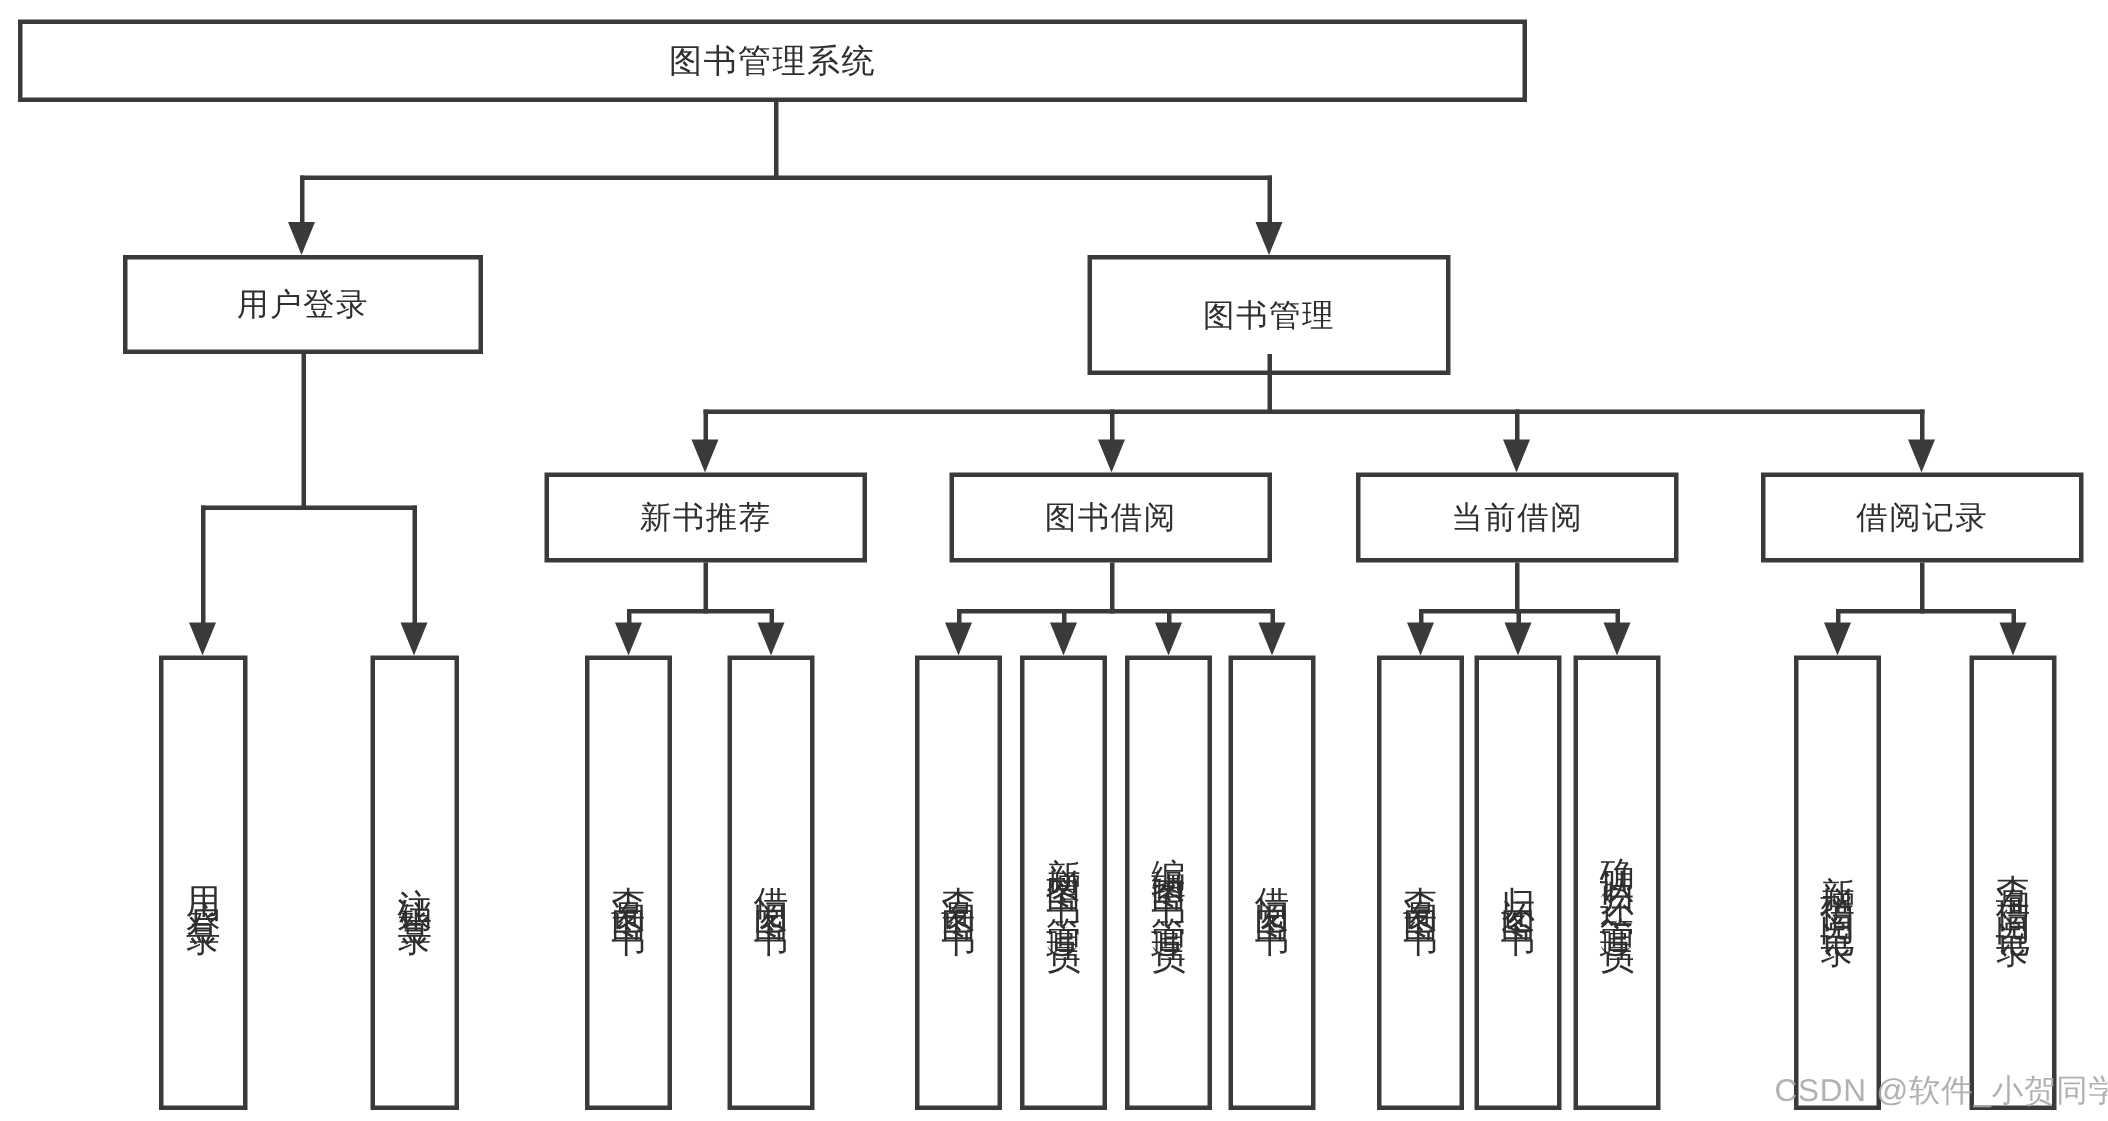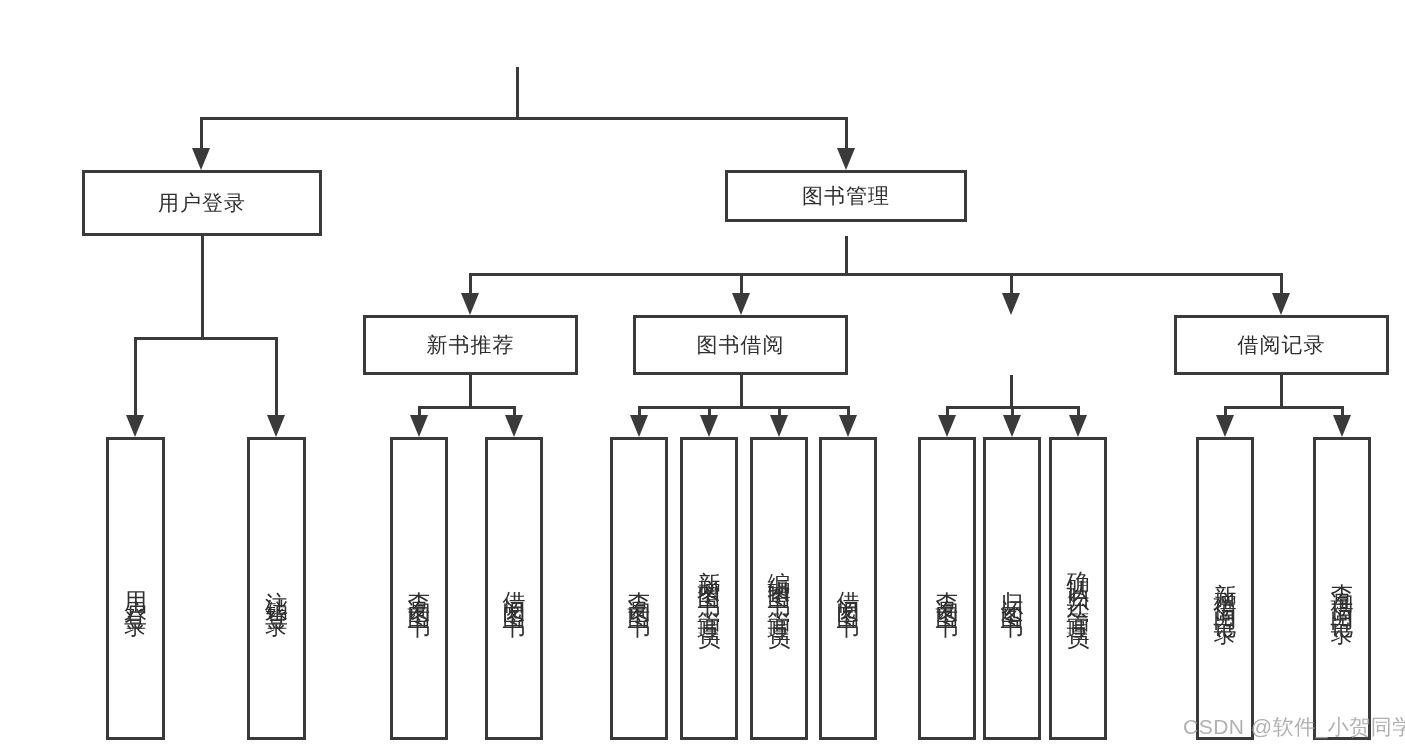--- a/index.html
+++ b/index.html
@@ -61,30 +61,31 @@
     z-index: 10;
     letter-spacing: 0.5px;
     white-space: nowrap;
   }
 </style>
 </head>
 <body>
 
 <div class="canvas">
 
+  <div class="box root-box" style="left:12px; top:13px; width:1006px; height:55px;">图书管理系统</div>
 
   <div class="vline" style="left:516px; top:67px; height:51px;"></div>
   <div class="hline" style="left:200px; top:117px; width:648px;"></div>
   <div class="vline" style="left:200px; top:117px; height:33px;"></div>
   <div class="arrow" style="left:192px; top:148px;"></div>
   <div class="vline" style="left:845px; top:117px; height:33px;"></div>
   <div class="arrow" style="left:837px; top:148px;"></div>
 
   <div class="box" style="left:82px; top:170px; width:240px; height:66px;">用户登录</div>
-  <div class="box" style="left:725px; top:170px; width:242px; height:52px;">图书管理</div>
+  <div class="box" style="left:725px; top:170px; width:242px; height:80px;">图书管理</div>
 
   <div class="vline" style="left:201px; top:236px; height:104px;"></div>
   <div class="hline" style="left:134px; top:337px; width:144px;"></div>
   <div class="vline" style="left:134px; top:337px; height:80px;"></div>
   <div class="arrow" style="left:126px; top:415px;"></div>
   <div class="vline" style="left:275px; top:337px; height:80px;"></div>
   <div class="arrow" style="left:267px; top:415px;"></div>
 
   <div class="vline" style="left:845px; top:236px; height:40px;"></div>
   <div class="hline" style="left:469px; top:273px; width:814px;"></div>
@@ -92,20 +93,21 @@
   <div class="arrow" style="left:461px; top:293px;"></div>
   <div class="vline" style="left:740px; top:273px; height:22px;"></div>
   <div class="arrow" style="left:732px; top:293px;"></div>
   <div class="vline" style="left:1010px; top:273px; height:22px;"></div>
   <div class="arrow" style="left:1002px; top:293px;"></div>
   <div class="vline" style="left:1280px; top:273px; height:22px;"></div>
   <div class="arrow" style="left:1272px; top:293px;"></div>
 
   <div class="box" style="left:633px; top:315px; width:215px; height:60px;">图书借阅</div>
   <div class="box" style="left:363px; top:315px; width:215px; height:60px;">新书推荐</div>
+  <div class="box" style="left:904px; top:315px; width:215px; height:60px;">当前借阅</div>
   <div class="box" style="left:1174px; top:315px; width:215px; height:60px;">借阅记录</div>
 
   <div class="vline" style="left:469px; top:375px; height:34px;"></div>
   <div class="hline" style="left:418px; top:406px; width:98px;"></div>
   <div class="vline" style="left:418px; top:406px; height:11px;"></div>
   <div class="arrow" style="left:410px; top:415px;"></div>
   <div class="vline" style="left:513px; top:406px; height:11px;"></div>
   <div class="arrow" style="left:505px; top:415px;"></div>
 
   <div class="vline" style="left:740px; top:375px; height:34px;"></div>

